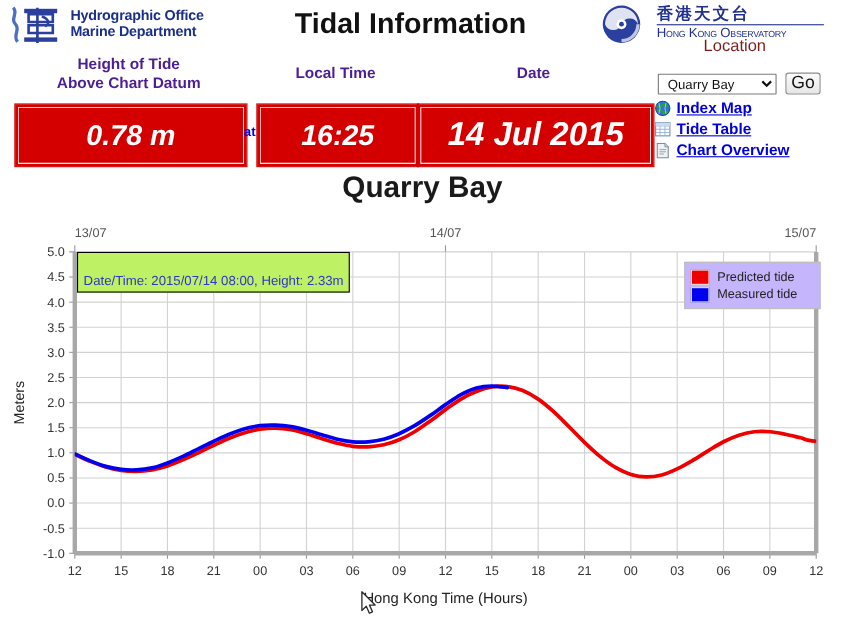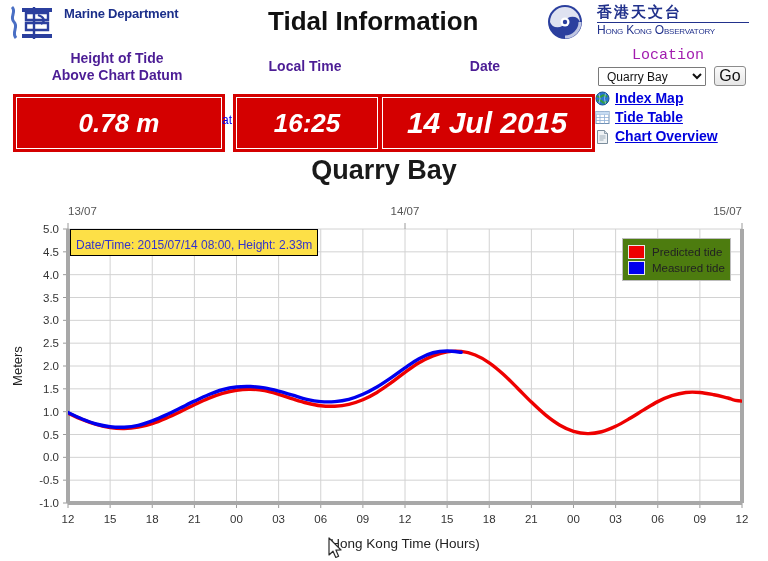--- a/index.html
+++ b/index.html
@@ -25,62 +25,62 @@
     font-family:"DejaVu Sans", sans-serif;}
   .hko-rule{width:152px;height:1px;background:#22328c;margin:2px 0 1px 0;}
   .hko-en{font-size:12px;font-weight:normal;color:#22328c;letter-spacing:-0.2px;
     font-variant:small-caps;white-space:nowrap;}
 
   
   .lbl{position:absolute;font-size:14px;font-weight:bold;color:#4c1d95;text-align:center;}
   .lbl-height{left:14px;top:50px;width:206px;line-height:17px;}
   .lbl-time{left:232px;top:58px;width:146px;}
   .lbl-date{left:380px;top:58px;width:210px;}
-  .lbl-location{left:592px;top:47px;width:152px;color:#a21caf;font-weight:normal;font-size:15px;font-family:Liberation Mono, monospace;}
+  .lbl-location{left:592px;top:33px;width:152px;color:#7f1d1d;font-weight:normal;font-size:15px;}
 
   
   .loc-select{position:absolute;left:598px;top:67px;width:108px;height:19px;
     font-size:12px;font-family:"Liberation Sans",sans-serif;color:#111;
     background:#fff;border:1px solid #7a7a7a;border-radius:1px;
     padding:0 16px 0 4px;line-height:17px;box-sizing:border-box;}
   .go-btn{position:absolute;left:714px;top:66px;width:32px;height:20px;
     font-size:16px;color:#111;background:linear-gradient(#fbfbfb,#e6e6e6);
     border:1px solid #8c8c8c;border-radius:3px;text-align:center;line-height:18px;
     box-sizing:border-box;}
 
   
   .redbox{position:absolute;background:#d40000;border:2px solid #d40000;
     outline:1px solid #d40000;box-shadow:0 0 0 1px #fff inset;
     display:flex;align-items:center;justify-content:center;
     color:#ffffff;font-weight:bold;font-style:italic;}
   .rb-height{left:14px;top:95px;width:206px;height:52px;font-size:26px;}
   .rb-time{left:234px;top:95px;width:142px;height:52px;font-size:26px;}
   .rb-date{left:380px;top:95px;width:210px;height:52px;font-size:30px;}
   .at-word{position:absolute;left:220px;top:113px;width:14px;text-align:center;
-    font-size:12px;font-weight:normal;color:#0000ee;}
+    font-size:12px;font-weight:bold;color:#0000ee;}
 
   
   .links{position:absolute;left:595px;top:89px;}
   .link-row{display:flex;align-items:center;height:18px;margin-bottom:1px;}
   .link-ico{width:15px;height:15px;margin-right:5px;position:relative;flex:none;}
   .link-txt{font-size:14px;font-weight:bold;color:#0000dd;text-decoration:underline;
     white-space:nowrap;}
 
   
   .station{position:absolute;left:0;top:155px;width:768px;text-align:center;
     font-size:27px;font-weight:bold;color:#1a1a1a;}
 
   
   .chart-wrap{position:absolute;left:0;top:196px;width:768px;height:365px;}
   .chart-svg{display:block;}
-  .tooltip{position:absolute;left:70px;top:33px;background:#fde047;
-    border:1px solid #000;padding:8px 5px 2px 5px;font-size:12px;color:#3333cc;
+  .tooltip{position:absolute;left:70px;top:33px;background:#bef264;
+    border:1px solid #000;padding:18px 5px 2px 5px;font-size:12px;color:#3333cc;
     white-space:nowrap;line-height:15px;}
-  .legend{position:absolute;left:622px;top:42px;background:#4d7c0f;
-    border:1px solid #bdbdbd;padding:4px 5px 4px 5px;}
+  .legend{position:absolute;left:622px;top:42px;background:#c4b5fd;
+    border:1px solid #bdbdbd;padding:4px 20px 4px 5px;}
   .legend-row{display:flex;align-items:center;height:15px;margin:1px 0;}
   .legend-sw{width:15px;height:12px;margin-right:7px;flex:none;border:1px solid #e9e9e9;}
   .legend-lbl{font-size:11.5px;color:#222;white-space:nowrap;}
   .cursor-arrow{position:absolute;left:328px;top:341px;}
 </style>
 </head>
 <body>
 
 <div class="page">
 
@@ -88,20 +88,21 @@
     <svg width="52" height="40" viewBox="0 0 52 40">
       <path d="M4 4 C9 9, 1 14, 6 19 C11 24, 3 29, 8 35" stroke="#4a6fc4" stroke-width="3" fill="none"></path>
       <rect x="14" y="5" width="30" height="4" fill="#2b3f9e"></rect>
       <rect x="14" y="31" width="30" height="4" fill="#2b3f9e"></rect>
       <path d="M18 10 h22 v7 h-22 z M18 20 h22 v7 h-22 z" fill="#ffffff" stroke="#2b3f9e" stroke-width="2.4"></path>
       <path d="M26 4 v32" stroke="#2b3f9e" stroke-width="2.4"></path>
       <path d="M30 12 c6 2, 8 6, 3 9" stroke="#2b3f9e" stroke-width="2.2" fill="none"></path>
     </svg>
   </div>
   <div class="ho-text">
+    <div>Hydrographic Office</div>
     <div>Marine Department</div>
   </div>
 
   <div class="main-title">Tidal Information</div>
 
   <div class="hko-logo">
     <svg width="58" height="40" viewBox="0 0 58 40">
       <circle cx="28" cy="19" r="17" fill="#2b3f9e"></circle>
       <path d="M28 4 A15 15 0 0 0 13 19 A8 8 0 0 0 28 19 A8 8 0 0 1 43 19 A15 15 0 0 0 28 4 Z" fill="#ffffff" opacity="0.85"></path>
       <path d="M28 34 A15 15 0 0 0 43 19" stroke="#ffffff" stroke-width="3" fill="none" opacity="0.7"></path>

